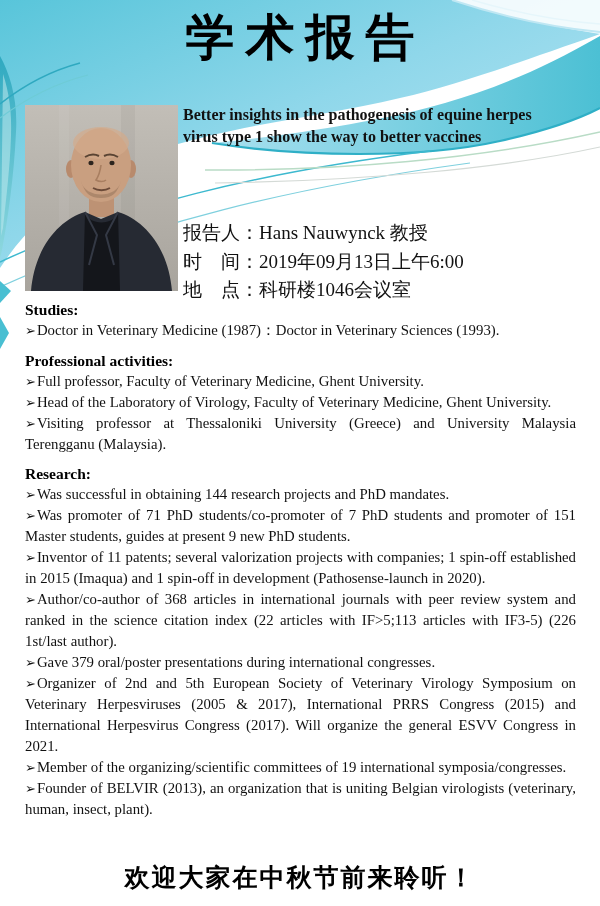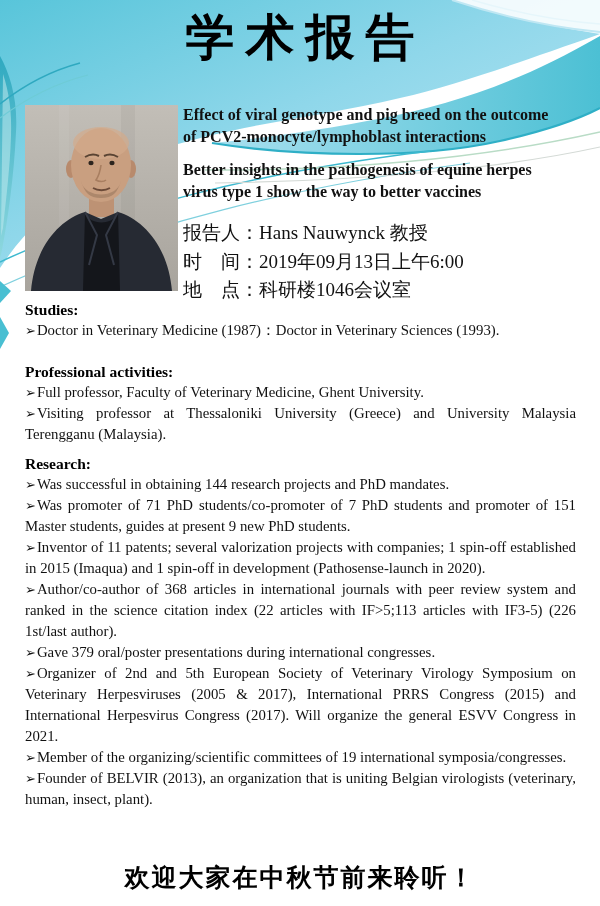--- a/index.html
+++ b/index.html
@@ -38,21 +38,21 @@
     font-size:19px;line-height:28.5px;
   }
   .info p{margin:0;white-space:nowrap;}
   .info .lbl{font-family:Liberation Sans, sans-serif;}
   .info .val{font-family:"Liberation Serif","DejaVu Serif",serif;}
   .content{
     position:absolute;left:25px;top:299px;width:551px;
     font-size:14.8px;line-height:21px;
   }
   .section{margin:0;}
-  .sec-prof{margin-top:20px;}
+  .sec-prof{margin-top:9px;}
   .sec-res{margin-top:8px;}
   .section h2{
     margin:0;font-size:15.5px;line-height:21px;font-weight:700;color:#000;
   }
   .bullet{
     margin:0;text-align:justify;
   }
   .arr{
     font-family:"DejaVu Sans",sans-serif;
     font-size:13px;margin-right:1px;
@@ -146,42 +146,41 @@
       <path d="M6,186 C10,140 36,114 60,107 L76,114 L93,107 C117,114 143,140 147,186 Z" fill="#262a33"></path>
 
       <path d="M60,107 C64,121 89,121 93,107 L95,186 L58,186 Z" fill="#14161b"></path>
 
       <path d="M60,107 L72,130 L64,160" stroke="#343945" stroke-width="2" fill="none"></path>
       <path d="M93,107 L81,130 L89,160" stroke="#343945" stroke-width="2" fill="none"></path>
     </svg>
   </div>
 
   <div class="titles">
-    <p class="talk-title">Effect of viral genotype and pig breed on the outcome
-of PCV2-monocyte/lymphoblast interactions</p>
     <p class="talk-title">Better insights in the pathogenesis of equine herpes
 virus type 1 show the way to better vaccines</p>
   </div>
 
   <div class="info">
     <p><span class="lbl">报告人：</span><span class="val">Hans Nauwynck 教授</span></p>
     <p><span class="lbl">时　间：</span><span class="val">2019年09月13日上午6:00</span></p>
     <p><span class="lbl">地　点：</span><span class="val">科研楼1046会议室</span></p>
   </div>
 
   <div class="content">
 
     <div class="section sec-studies">
       <h2>Studies:</h2>
       <p class="bullet"><span class="arr">➢</span><span>Doctor in Veterinary Medicine (1987)：Doctor in Veterinary Sciences (1993).</span></p>
     </div>
 
     <div class="section sec-prof">
       <h2>Professional activities:</h2>
       <p class="bullet"><span class="arr">➢</span><span>Full professor, Faculty of Veterinary Medicine, Ghent University.</span></p>
+      <p class="bullet"><span class="arr">➢</span><span>Head of the Laboratory of Virology, Faculty of Veterinary Medicine, Ghent University.</span></p>
       <p class="bullet"><span class="arr">➢</span><span>Visiting professor at Thessaloniki University (Greece) and University Malaysia Terengganu (Malaysia).</span></p>
     </div>
 
     <div class="section sec-res">
       <h2>Research:</h2>
       <p class="bullet"><span class="arr">➢</span><span>Was successful in obtaining 144 research projects and PhD mandates.</span></p>
       <p class="bullet"><span class="arr">➢</span><span>Was promoter of 71 PhD students/co-promoter of 7 PhD students and promoter of 151 Master students, guides at present 9 new PhD students.</span></p>
       <p class="bullet"><span class="arr">➢</span><span>Inventor of 11 patents; several valorization projects with companies; 1 spin-off established in 2015 (Imaqua) and 1 spin-off in development (Pathosense-launch in 2020).</span></p>
       <p class="bullet"><span class="arr">➢</span><span>Author/co-author of 368 articles in international journals with peer review system and ranked in the science citation index (22 articles with IF&gt;5;113 articles with IF3-5) (226 1st/last author).</span></p>
       <p class="bullet"><span class="arr">➢</span><span>Gave 379 oral/poster presentations during international congresses.</span></p>

